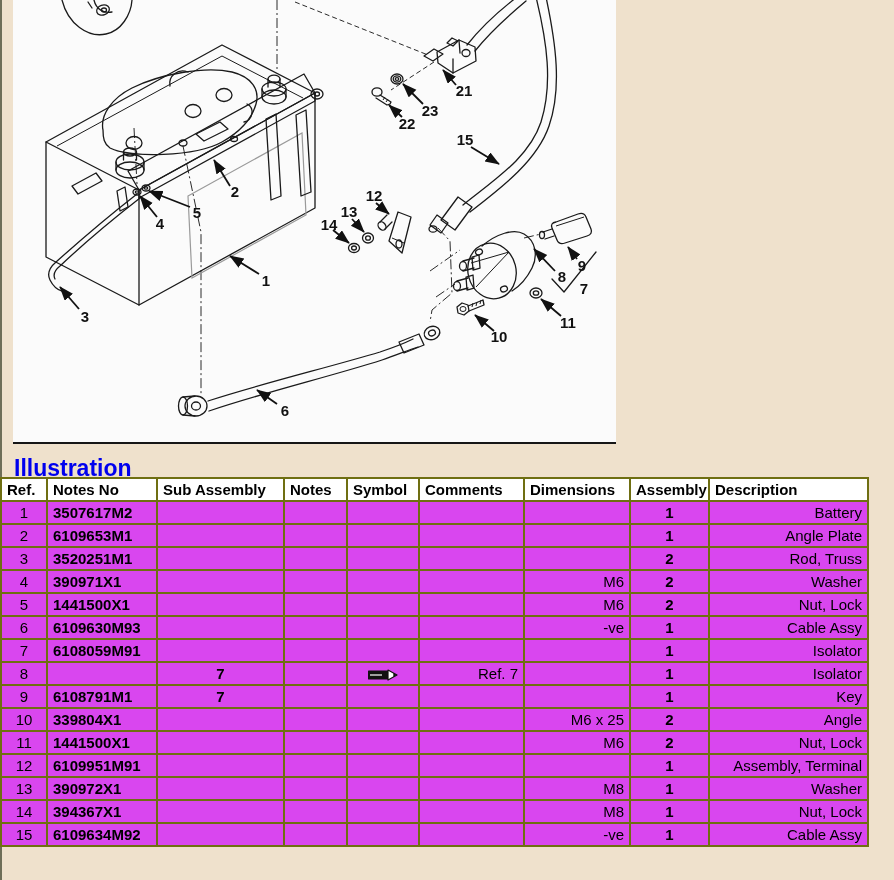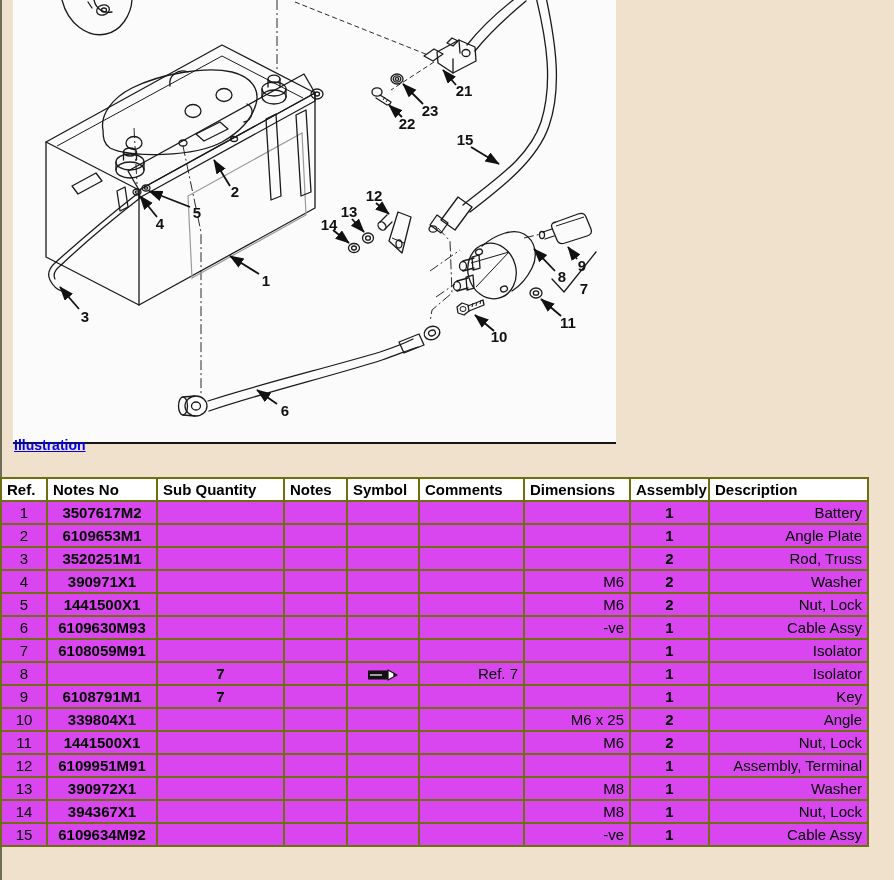--- a/index.html
+++ b/index.html
@@ -14,34 +14,34 @@
   }
   #illustration-panel svg{display:block;}
   .dline{stroke:#1a1a1a;stroke-width:1.3;fill:none;stroke-linecap:round;stroke-linejoin:round;}
   .dthin{stroke:#1a1a1a;stroke-width:1;fill:none;}
   .grey{stroke:#9a9a9a;stroke-width:1.2;fill:none;}
   .dashdot{stroke:#2a2a2a;stroke-width:1;fill:none;stroke-dasharray:10 3 2 3;}
   .dash{stroke:#2a2a2a;stroke-width:1;fill:none;stroke-dasharray:5 3;}
   .arrow{stroke:#111;stroke-width:1.8;fill:none;}
   .callout{font:bold 15px "Liberation Sans",sans-serif;fill:#111;}
   #illustration-link{
-    position:absolute;left:14px;top:437px;font-size:14px;font-weight:bold;
+    position:absolute;left:14px;top:455px;font-size:23px;font-weight:bold;
     color:#0000ee;text-decoration:underline;cursor:pointer;
   }
   #parts-table{
     position:absolute;left:0;top:477px;width:867px;
     border-collapse:collapse;table-layout:fixed;background:#d946ef;
   }
   #parts-table th,#parts-table td{
     border:2px solid #6f6f12;font-size:15px;color:#000;height:21px;
     padding:0 5px;white-space:nowrap;overflow:hidden;vertical-align:middle;
   }
   #parts-table th{text-align:left;font-weight:bold;background:#fff;}
   td.c-ref{text-align:center;}
-  td.c-part{font-weight:bold;text-align:center;}
+  td.c-part{font-weight:bold;text-align:left;}
   td.c-sub{font-weight:bold;text-align:center;}
   td.c-notes,td.c-symbol{text-align:center;}
   td.c-comments,td.c-dims,td.c-desc{text-align:right;}
   td.c-qty{font-weight:bold;text-align:center;}
 </style>
 </head>
 <body>
 
 <div class="left-edge"></div>
 
@@ -263,21 +263,21 @@
       <col style="width:72px">
       <col style="width:105px">
     <col style="width:106px">
       <col style="width:79px">
       <col style="width:159px">
   </colgroup>
   <thead>
     <tr>
       <th>Ref.</th>
       <th>Notes No</th>
-      <th>Sub Quantity</th>
+      <th>Sub Assembly</th>
       <th>Notes</th>
       <th>Symbol</th>
       <th>Comments</th>
       <th>Dimensions</th>
       <th>Assembly</th>
       <th>Description</th>
     </tr>
   </thead>
   <tbody id="parts-body">
       <tr>

